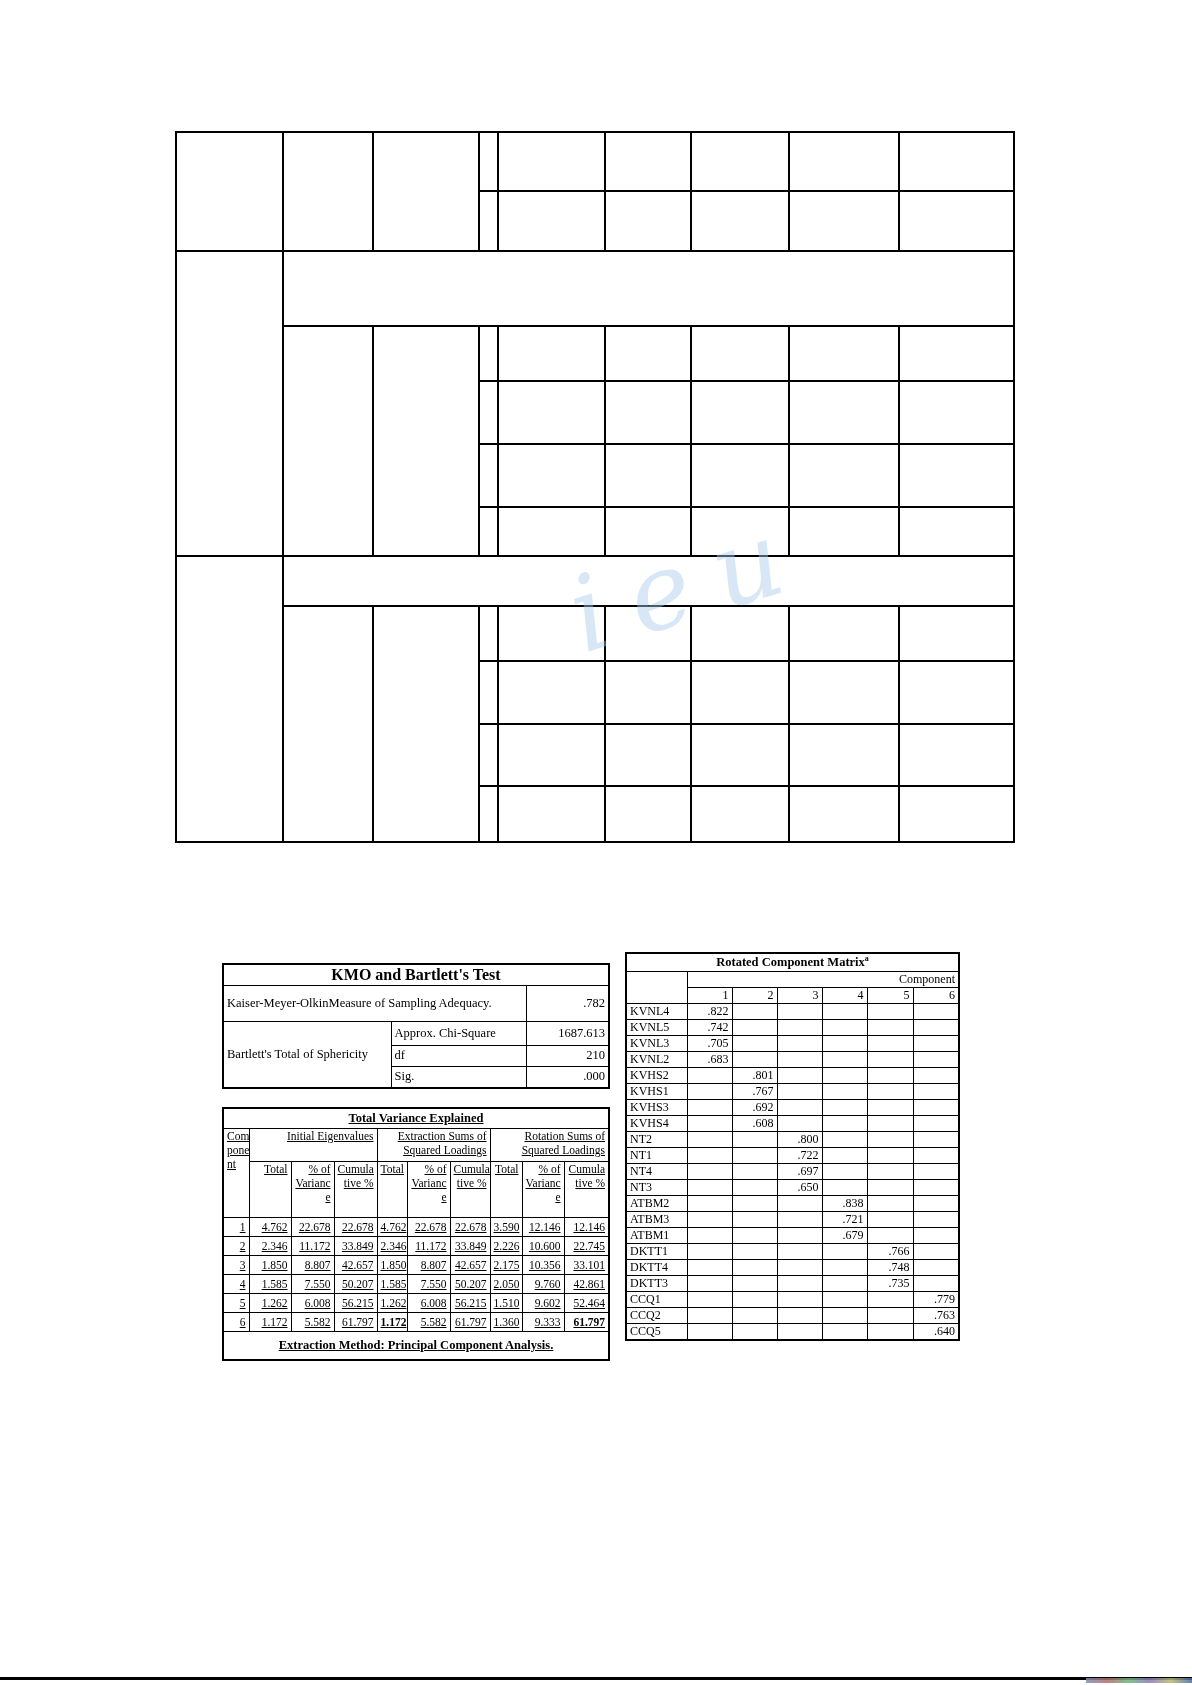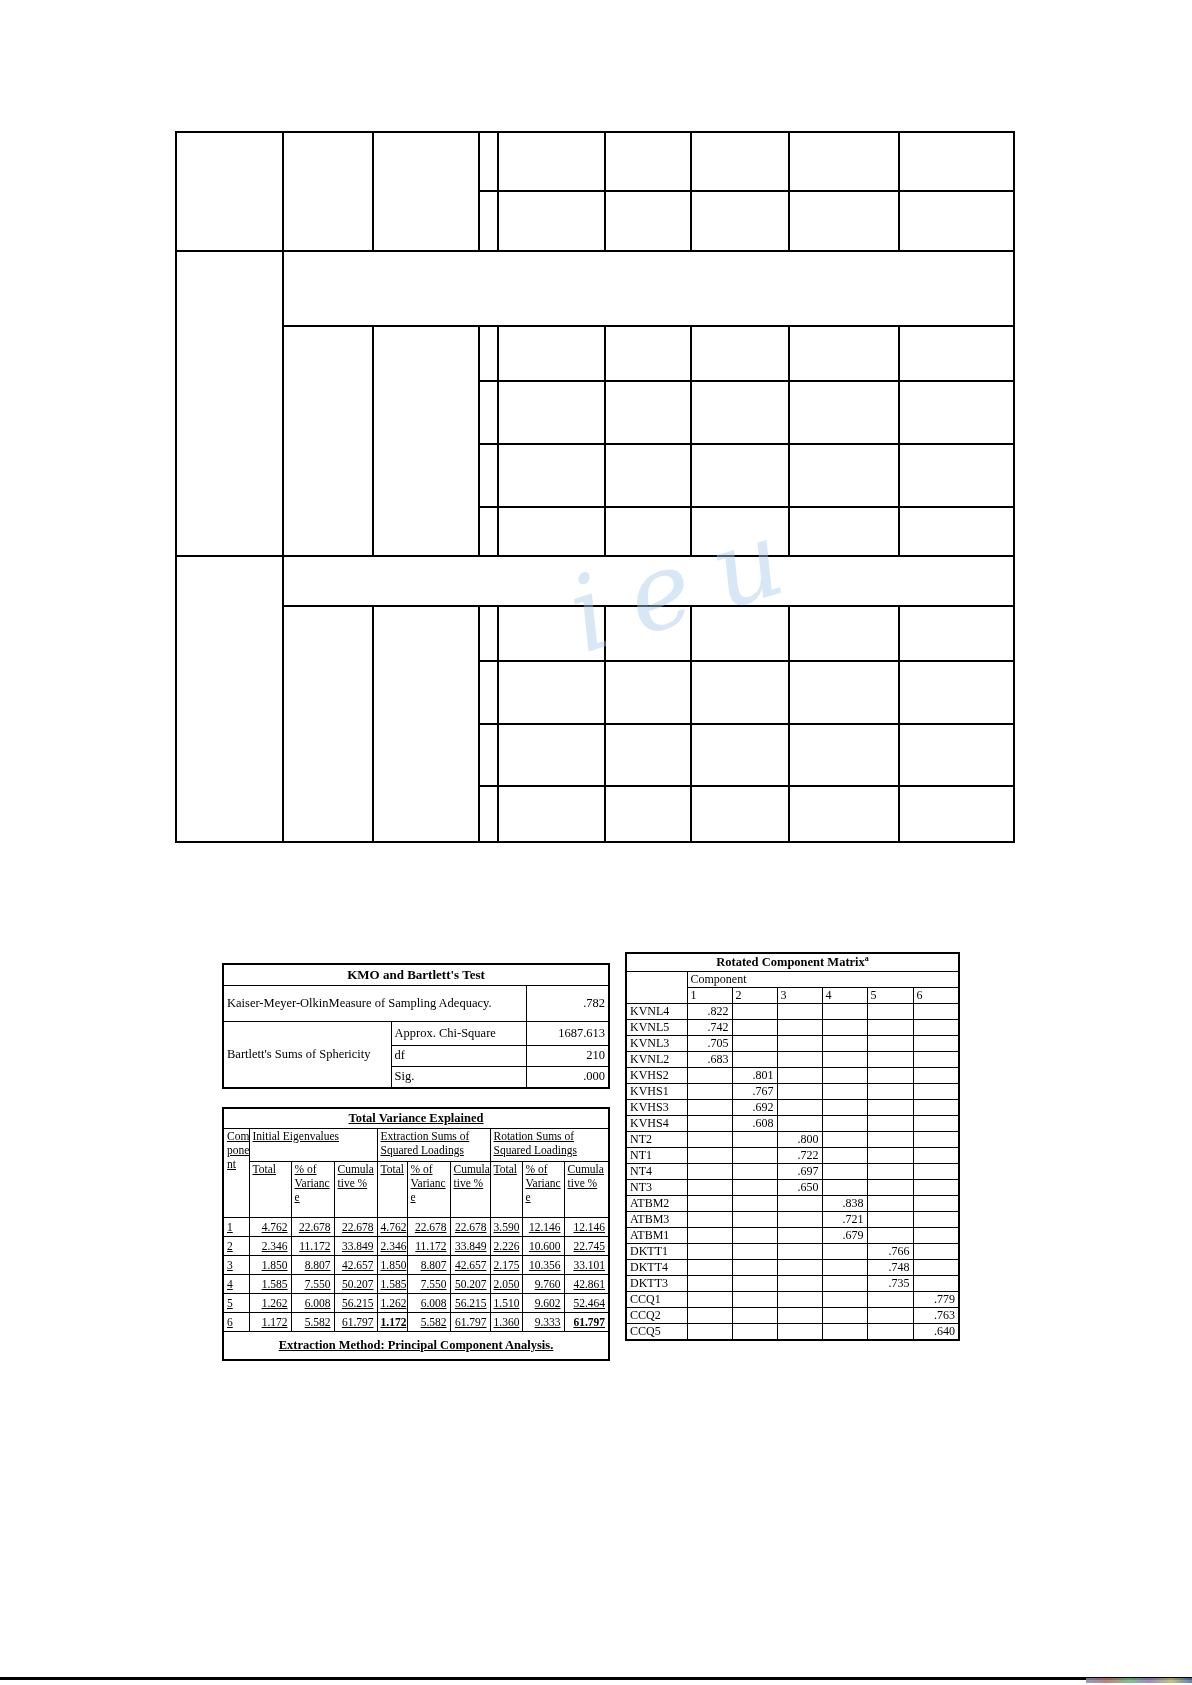--- a/index.html
+++ b/index.html
@@ -7,24 +7,24 @@
         font-family:"Liberation Serif",serif;color:#000;}
   table{border-collapse:collapse;table-layout:fixed;}
 
   
   #top-table{position:absolute;left:175px;top:131px;}
   #top-table td{border:2px solid #000;padding:0;}
 
   
   .stat{position:absolute;border:2px solid #000;}
   .stat td{border:1px solid #000;padding:0 3px;vertical-align:middle;overflow:hidden;}
-  .title{font-weight:bold;text-align:center;font-size:13px;}
+  .title{font-weight:bold;text-align:center;font-size:16px;}
   .lbl{text-align:left;}
   .num{text-align:right;}
-  .ctr{text-align:left;}
+  .ctr{text-align:right;}
   .top{vertical-align:top !important;}
   .pre{white-space:pre-line;line-height:1.22;}
   .b{font-weight:bold;}
 
   #kmo{left:222px;top:963px;width:386px;font-size:12.5px;}
   #tve{left:222px;top:1107px;width:386px;font-size:11.5px;text-decoration:underline;}
   #tve .title{font-size:12.5px;}
   #rcm{left:625px;top:952px;width:333px;font-size:12px;}
   #rcm .title{font-size:12.5px;}
   #rcm td{padding:0 3px;}
@@ -167,21 +167,21 @@
       </colgroup>
     <tbody>
         <tr style="height:21px">
           <td colspan="3" class="title">KMO and Bartlett's Test</td>
         </tr>
     <tr style="height:36px">
           <td colspan="2" class="lbl">Kaiser-Meyer-OlkinMeasure of Sampling Adequacy.</td>
           <td class="num">.782</td>
         </tr>
     <tr style="height:24px">
-          <td rowspan="3" class="lbl">Bartlett's Sums of Sphericity</td>
+          <td rowspan="3" class="lbl">Bartlett's Total of Sphericity</td>
           <td class="lbl">Approx. Chi-Square</td>
           <td class="num">1687.613</td>
         </tr>
     <tr style="height:21px">
           <td class="lbl">df</td>
           <td class="num">210</td>
         </tr>
     <tr style="height:22px">
           <td class="lbl">Sig.</td>
           <td class="num">.000</td>

